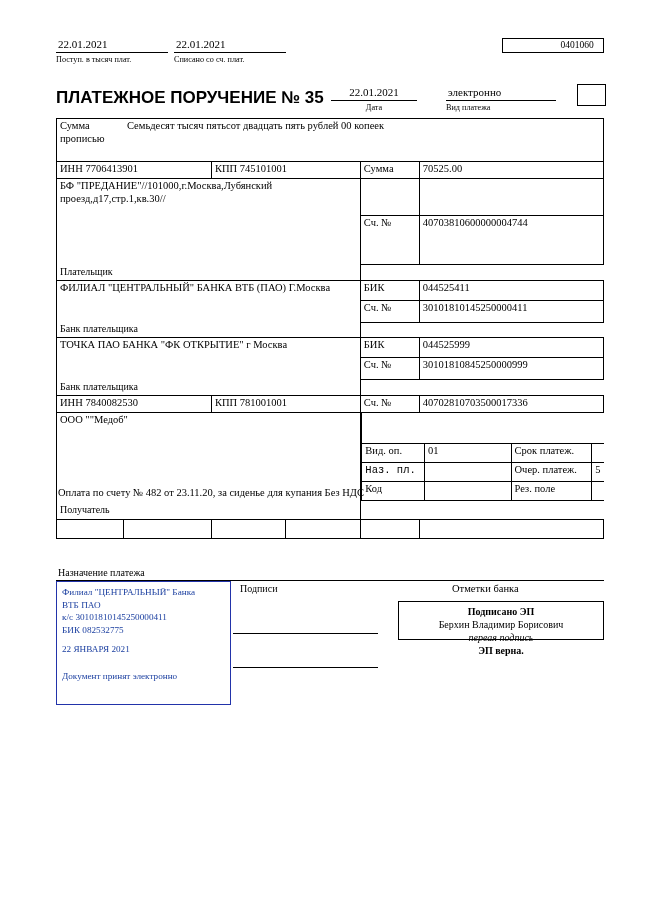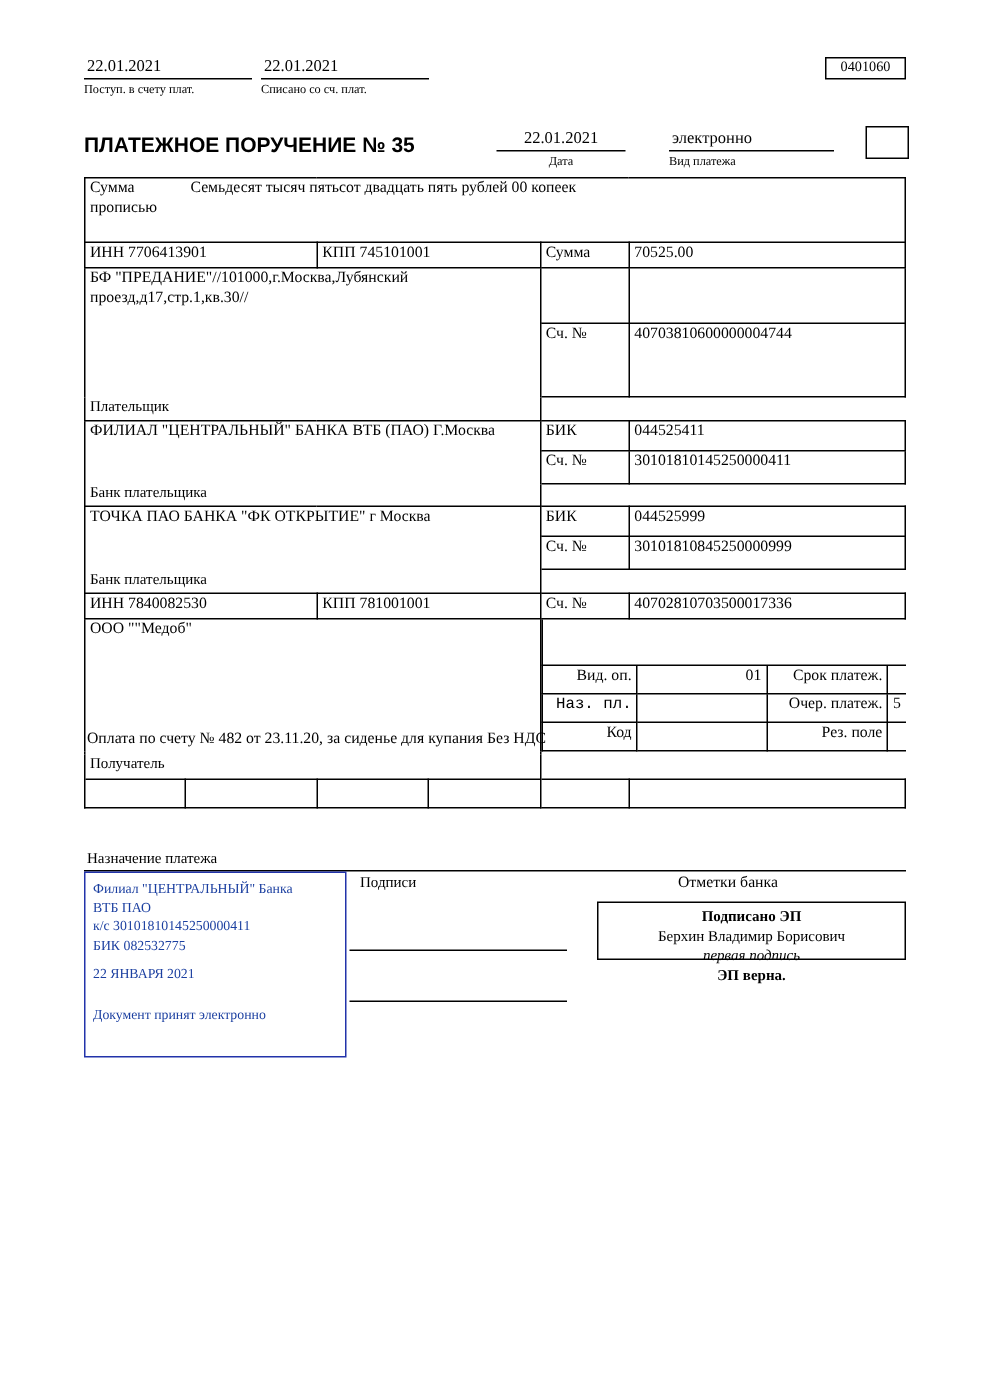--- a/index.html
+++ b/index.html
@@ -53,34 +53,35 @@
   }
   .form-code {
     position: absolute;
     right: 0px; top: 0px;
     border: 1px solid #000;
     width: 52px;
     height: 13px;
     line-height: 13px;
     text-align: center;
     font-size: 9.5px;
+    padding-left: 48px;
   }
 
   
   .title-row {
     position: absolute;
     left: 56px; top: 88px;
     width: 548px;
     height: 26px;
   }
   .doc-title {
     position: absolute;
     left: 0; top: 0;
     font-weight: bold;
-    font-size: 14px;
+    font-size: 17px;
     font-family: "Liberation Sans", sans-serif;
   }
   .tr-date {
     position: absolute;
     left: 275px; top: -2px;
     width: 86px;
     text-align: center;
   }
   .tr-date .val { font-size: 11px; height: 14px; }
   .tr-date .rule { border-bottom: 1px solid #000; }
@@ -200,21 +201,21 @@
 </head>
 <body>
 
 <div class="page">
 
   <div class="top-area">
     <div class="date-pair">
       <div class="date-cell">
         <div class="val">22.01.2021</div>
         <div class="rule"></div>
-        <div class="cap">Поступ. в счету плат.</div>
+        <div class="cap">Поступ. в тысяч плат.</div>
       </div>
       <div class="date-cell">
         <div class="val">22.01.2021</div>
         <div class="rule"></div>
         <div class="cap">Списано со сч. плат.</div>
       </div>
     </div>
     <div class="form-code">0401060</div>
   </div>
 
@@ -336,21 +337,21 @@
         <div>ООО ""Медоб"</div>
       </td>
       <td colspan="2" class="none" style="padding:0;">
         <table style="width:100%; border-collapse:collapse;">
           <tbody>
                 <tr>
             <td style="height:28px; border:none; border-bottom:1px solid #000; border-left:1px solid #000;"></td>
           </tr>
           <tr>
             <td style="border:none; padding:0;">
-              <table style="width:100%; border-collapse:collapse; font-size:10.5px;text-align:right;">
+              <table style="width:100%; border-collapse:collapse; font-size:10.5px;">
                 <tbody>
                         <tr>
                   <td style="border:1px solid #000; border-top:none; width:56px; height:16px; padding:1px 3px;">Вид. оп.</td>
                   <td style="border:1px solid #000; border-top:none; width:80px; padding:1px 3px;">01</td>
                   <td style="border:1px solid #000; border-top:none; width:74px; padding:1px 3px;">Срок платеж.</td>
                   <td style="border:1px solid #000; border-top:none; border-right:none; padding:1px 3px;"></td>
                 </tr>
                 <tr>
                   <td style="border:1px solid #000; height:16px; padding:1px 3px;font-family:Liberation Mono, monospace;">Наз. пл.</td>
                   <td style="border:1px solid #000; padding:1px 3px;"></td>

